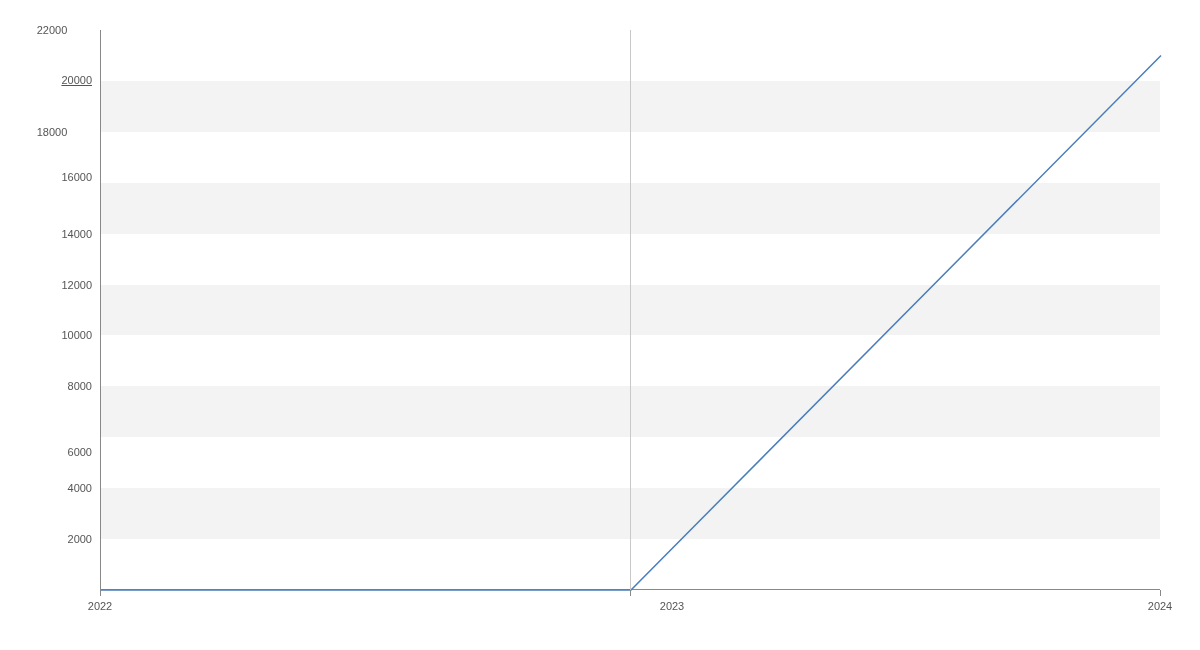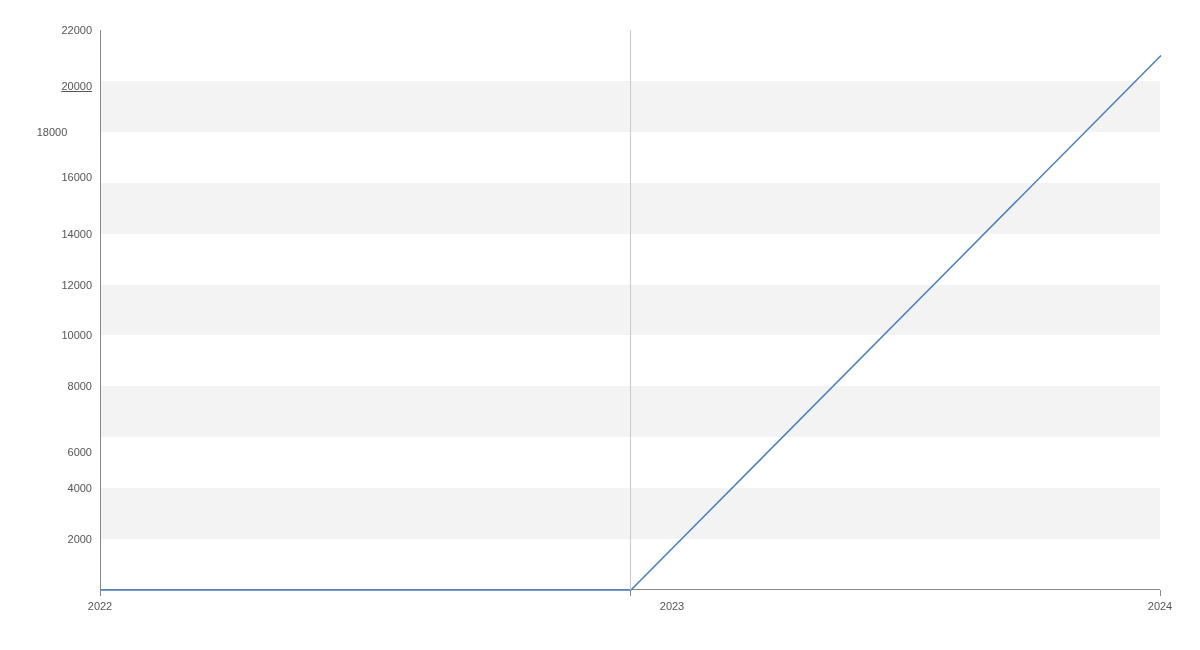--- a/index.html
+++ b/index.html
@@ -103,22 +103,22 @@
   </div>
 <div class="ytick-label" style="top: 539.091px;">2000</div>
     <div class="ytick-label" style="top: 488.182px;">4000</div>
     <div class="ytick-label" style="top: 452px;">6000</div>
     <div class="ytick-label" style="top: 386.364px;">8000</div>
     <div class="ytick-label" style="top: 335.455px;">10000</div>
     <div class="ytick-label" style="top: 284.545px;">12000</div>
     <div class="ytick-label" style="top: 233.636px;">14000</div>
     <div class="ytick-label" style="top: 177px;">16000</div>
     <div class="ytick-label" style="top: 131.818px; text-align: center;">18000</div>
-    <div class="ytick-label" style="top: 86px; text-decoration: underline;">20000</div>
-    <div class="ytick-label" style="top: 30px;">22000</div>
+    <div class="ytick-label" style="top: 80px; text-decoration: underline;">20000</div>
+    <div class="ytick-label" style="top: 30px; text-align: center;">22000</div>
     <div class="xtick-mark" style="left: 100px;"></div>
     <div class="xtick-label" style="left: 100px; text-align: right;">2022</div>
     <div class="xtick-line" style="left: 630px;"></div>
     <div class="xtick-mark" style="left: 630px;"></div>
     <div class="xtick-label" style="left: 630px; margin-left: 42px;">2023</div>
     <div class="xtick-mark" style="left: 1160px;"></div>
     <div class="xtick-label" style="left: 1160px;">2024</div>
   </div>
 
 </body></html>

